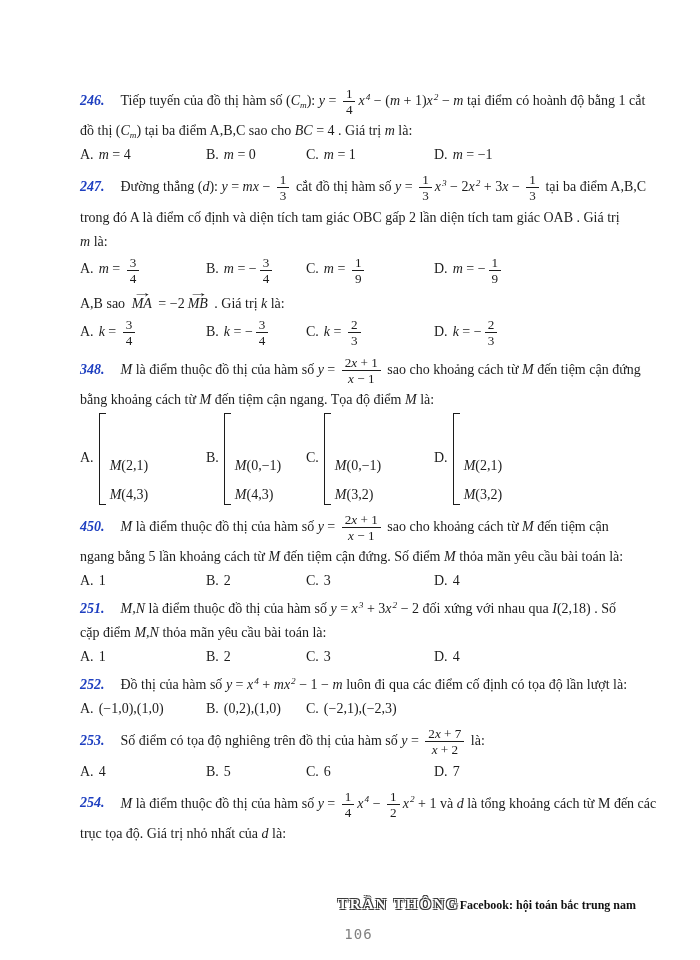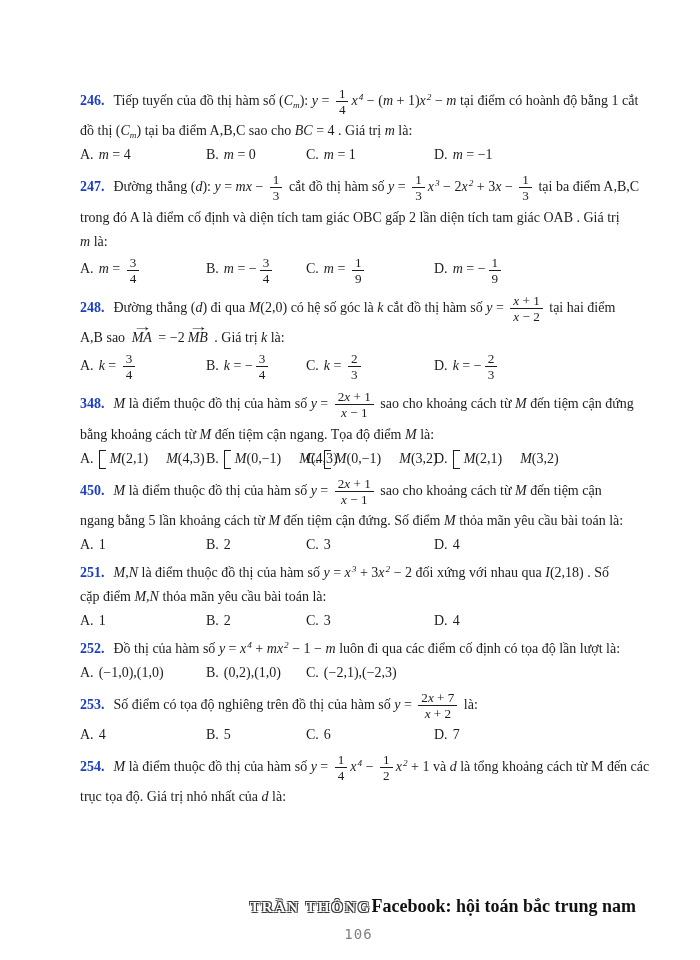--- a/index.html
+++ b/index.html
@@ -5,21 +5,21 @@
   :root { --accent:#1e3fc0; --ink:#1c1c1c; }
   * { margin:0; padding:0; box-sizing:border-box; }
   body { background:#ffffff; width:700px; height:960px; overflow:hidden; }
   .page {
     position:relative; width:700px; height:960px; background:#fff;
     font-family:"Liberation Serif", serif; color:var(--ink); font-size:14px;
   }
   .content { position:absolute; left:80px; top:86px; width:558px; }
   .question { margin-bottom:7px; }
   .q-line { margin-bottom:3px; line-height:1.5; white-space:nowrap; }
-  .qnum { color:var(--accent); font-weight:bold; margin-right:9px; }
+  .qnum { color:var(--accent); font-weight:bold; margin-right:16px;font-style:italic; }
   .it { font-style:italic; }
   
   .frac { display:inline-flex; flex-direction:column; align-items:center;
           vertical-align:middle; margin:0 3px; line-height:1.15; font-size:0.94em; }
   .frac .num { padding:0 3px; border-bottom:1px solid var(--ink); }
   .frac .den { padding:0 3px; }
   
   .supx { font-size:0.66em; position:relative; top:-0.55em; margin-left:1px; }
   .subx { font-size:0.66em; position:relative; top:0.35em; }
   
@@ -29,28 +29,28 @@
   
   .options { display:grid; grid-template-columns:126px 100px 128px 1fr;
              margin-top:3px; align-items:start; }
   .opt { white-space:nowrap; line-height:1.5; }
   .opt-label { margin-right:5px; }
   
   .cases { display:inline-flex; align-items:center; vertical-align:middle; }
   .cases .bracket { align-self:stretch; width:7px; margin-right:4px;
     border-left:1.7px solid var(--ink); border-top:1.7px solid var(--ink);
     border-bottom:1.7px solid var(--ink); }
-  .cases .rows { display:flex; flex-direction:row; gap:18px; line-height:1.35; }
+  .cases .rows { display:flex; flex-direction:column; gap:10px; line-height:1.35;margin-top:44px; }
   
   .footer { position:absolute; left:85px; right:64px; top:896px;
             display:flex; justify-content:flex-end; align-items:baseline; }
   .brand { font-weight:bold; font-size:15px; letter-spacing:2px; color:#fdfdfd;
     text-shadow:-1px -1px 0 #3a3a3a, 1px -1px 0 #3a3a3a, -1px 1px 0 #3a3a3a,
                  1px 1px 0 #3a3a3a; }
-  .fb { font-weight:bold; font-size:18px; color:#111; }
+  .fb { font-weight:bold; font-size:12px; color:#111; }
   .pagenum { position:absolute; left:0; right:0; top:926px; text-align:center;
     color:#808080; font-family:"DejaVu Sans Mono", monospace; font-size:14px;
     letter-spacing:1px;margin-left:17px; }
 </style>
 </head>
 <body>
 
 <div class="page">
   <div class="content" id="questions">
       <div class="question">
@@ -92,24 +92,20 @@
                 <span class="num">1</span>
                 <span class="den">9</span>
               </span></span></span>
           <span class="opt"><span class="opt-label">D.</span><span class="opt-value"><span class="it">m</span> = −<span class="frac">
                 <span class="num">1</span>
                 <span class="den">9</span>
               </span></span></span>
         </div>
       </div>
       <div class="question">
-        <div class="q-line"><span class="qnum">248.</span>Đường thẳng (<span class="it">d</span>) đi qua <span class="it">M</span>(2,0) có hệ số góc là <span class="it">k</span> cắt đồ thị hàm số <span class="it">y</span> = <span class="frac">
-            <span class="num"><span class="it">x</span> + 1</span>
-            <span class="den"><span class="it">x</span> − 2</span>
-          </span> tại hai điểm</div>
         <div class="q-line">A,B sao <span class="vec"><span class="vec-arrow">→</span>MA</span> = −2<span class="vec"><span class="vec-arrow">→</span>MB</span> . Giá trị <span class="it">k</span> là:</div>
         <div class="options">
           <span class="opt"><span class="opt-label">A.</span><span class="opt-value"><span class="it">k</span> = <span class="frac">
                 <span class="num">3</span>
                 <span class="den">4</span>
               </span></span></span>
           <span class="opt"><span class="opt-label">B.</span><span class="opt-value"><span class="it">k</span> = −<span class="frac">
                 <span class="num">3</span>
                 <span class="den">4</span>
               </span></span></span>

